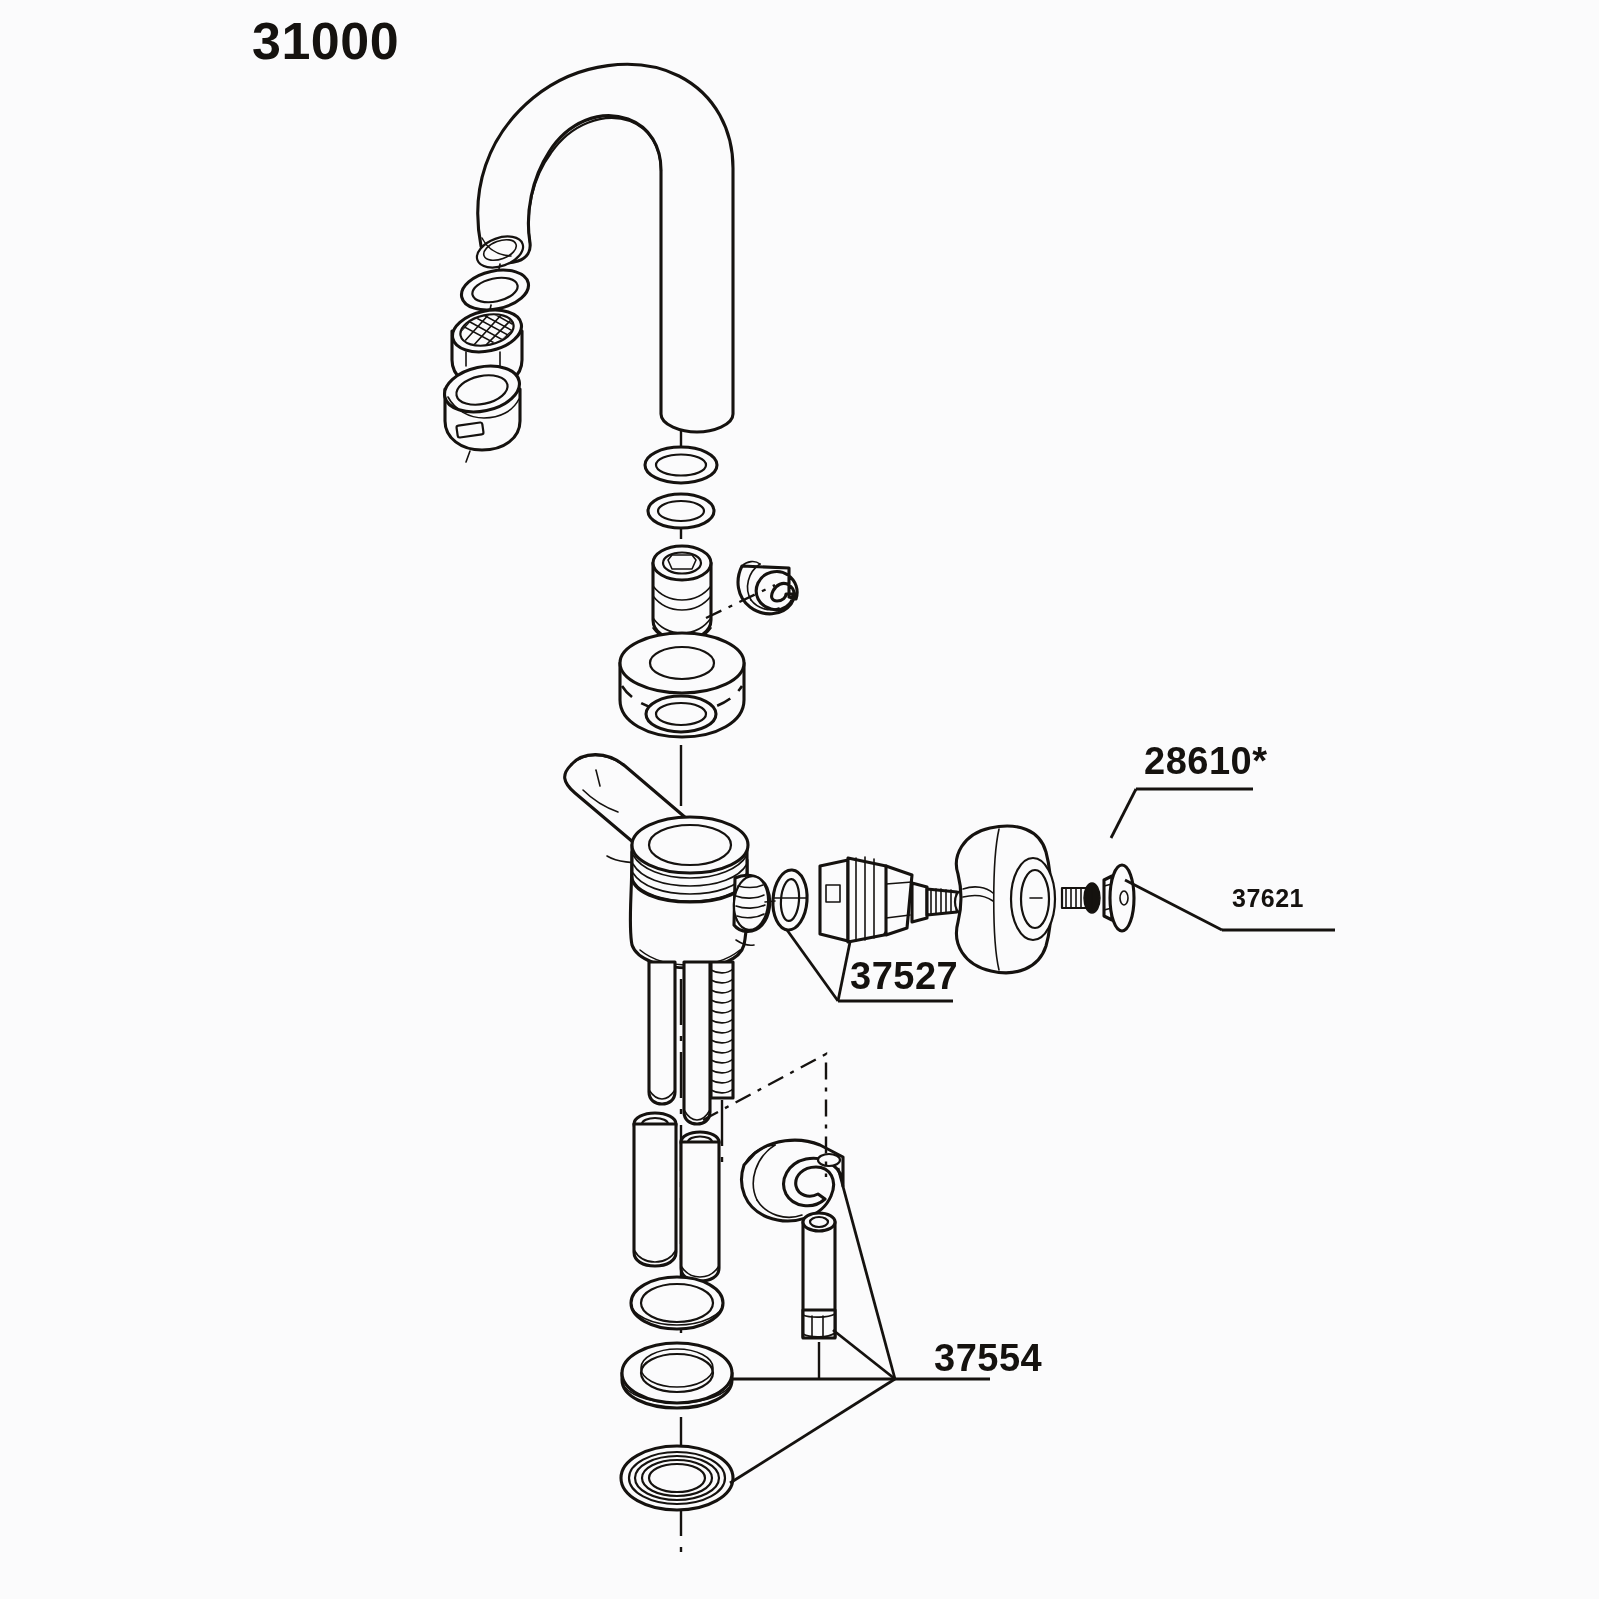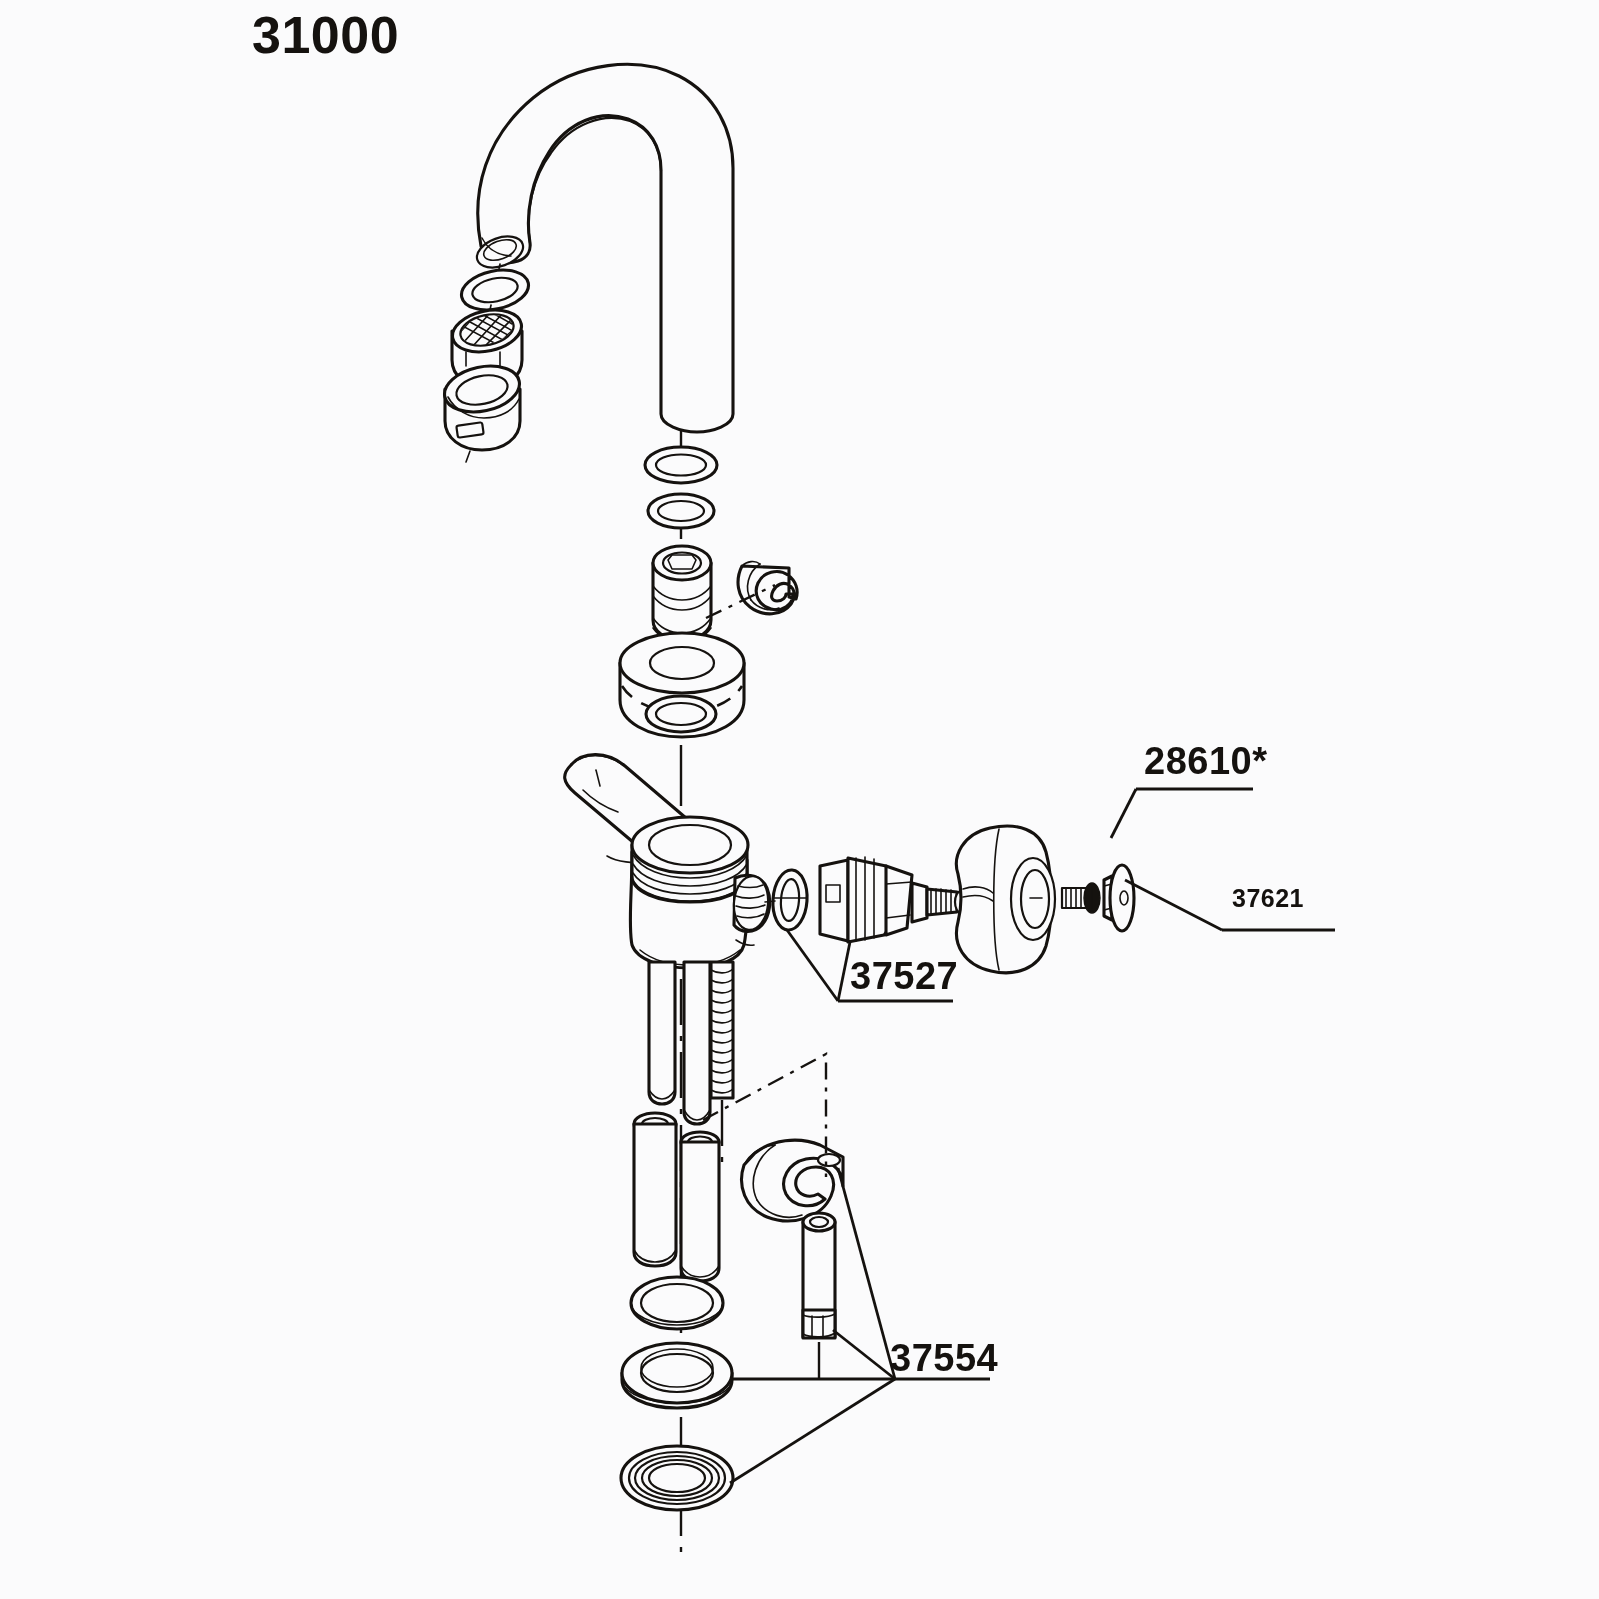--- a/index.html
+++ b/index.html
@@ -89,26 +89,26 @@
     position: absolute;
     font-family: "Liberation Sans", sans-serif;
     font-weight: bold;
     color: #15120f;
     white-space: nowrap;
     letter-spacing: 0.5px;
   }
   #title-label {
     font-size: 52px;
     left: 252px;
-    top: 5px;
+    top: 11px;
   }
   #label-37620 { font-size: 38px; left: 1144px; top: 740px; }
   #label-37621 { font-size: 25px; left: 1232px; top: 884px; }
   #label-37527 { font-size: 38px; left: 850px; top: 955px; }
-  #label-37554 { font-size: 38px; left: 890px; top: 1337px; }
+  #label-37554 { font-size: 38px; left: 934px; top: 1337px; }
 </style>
 </head>
 <body>
 
 <div id="sheet">
 
   <svg viewBox="0 0 1599 1599" xmlns="http://www.w3.org/2000/svg">
 
     <g>
       <path class="center" d="M 681 420 L 681 560"></path>

